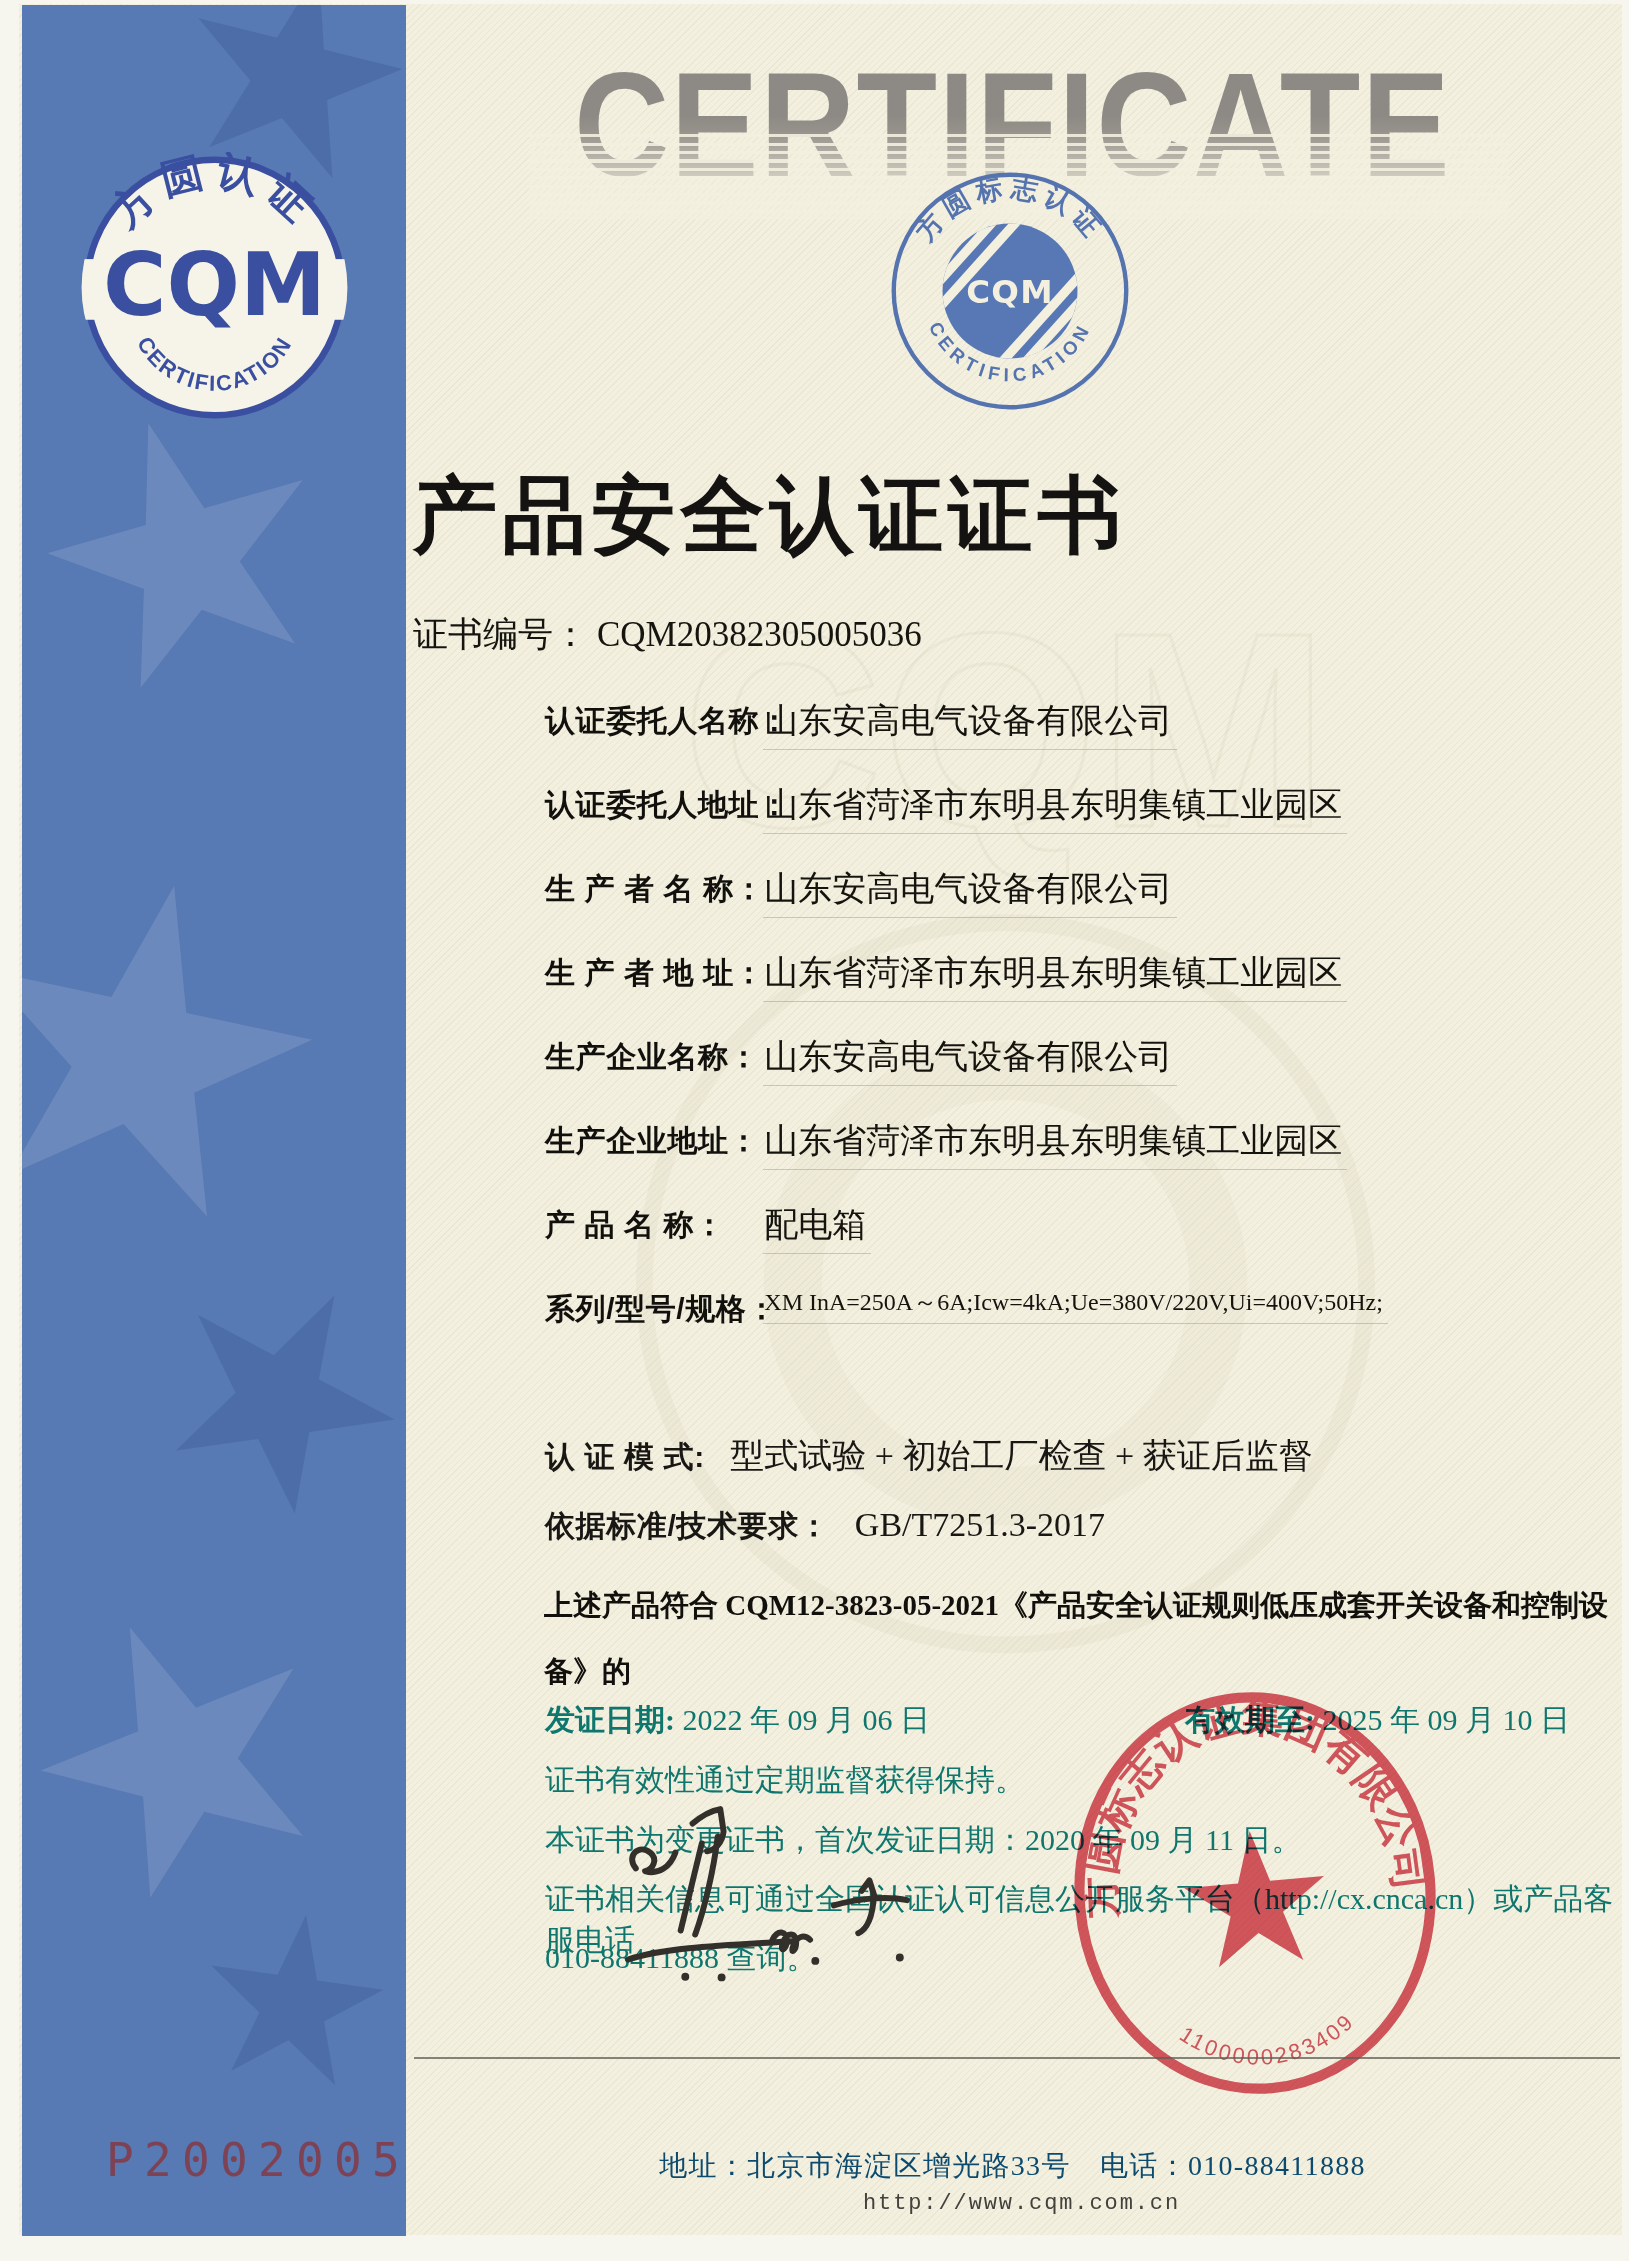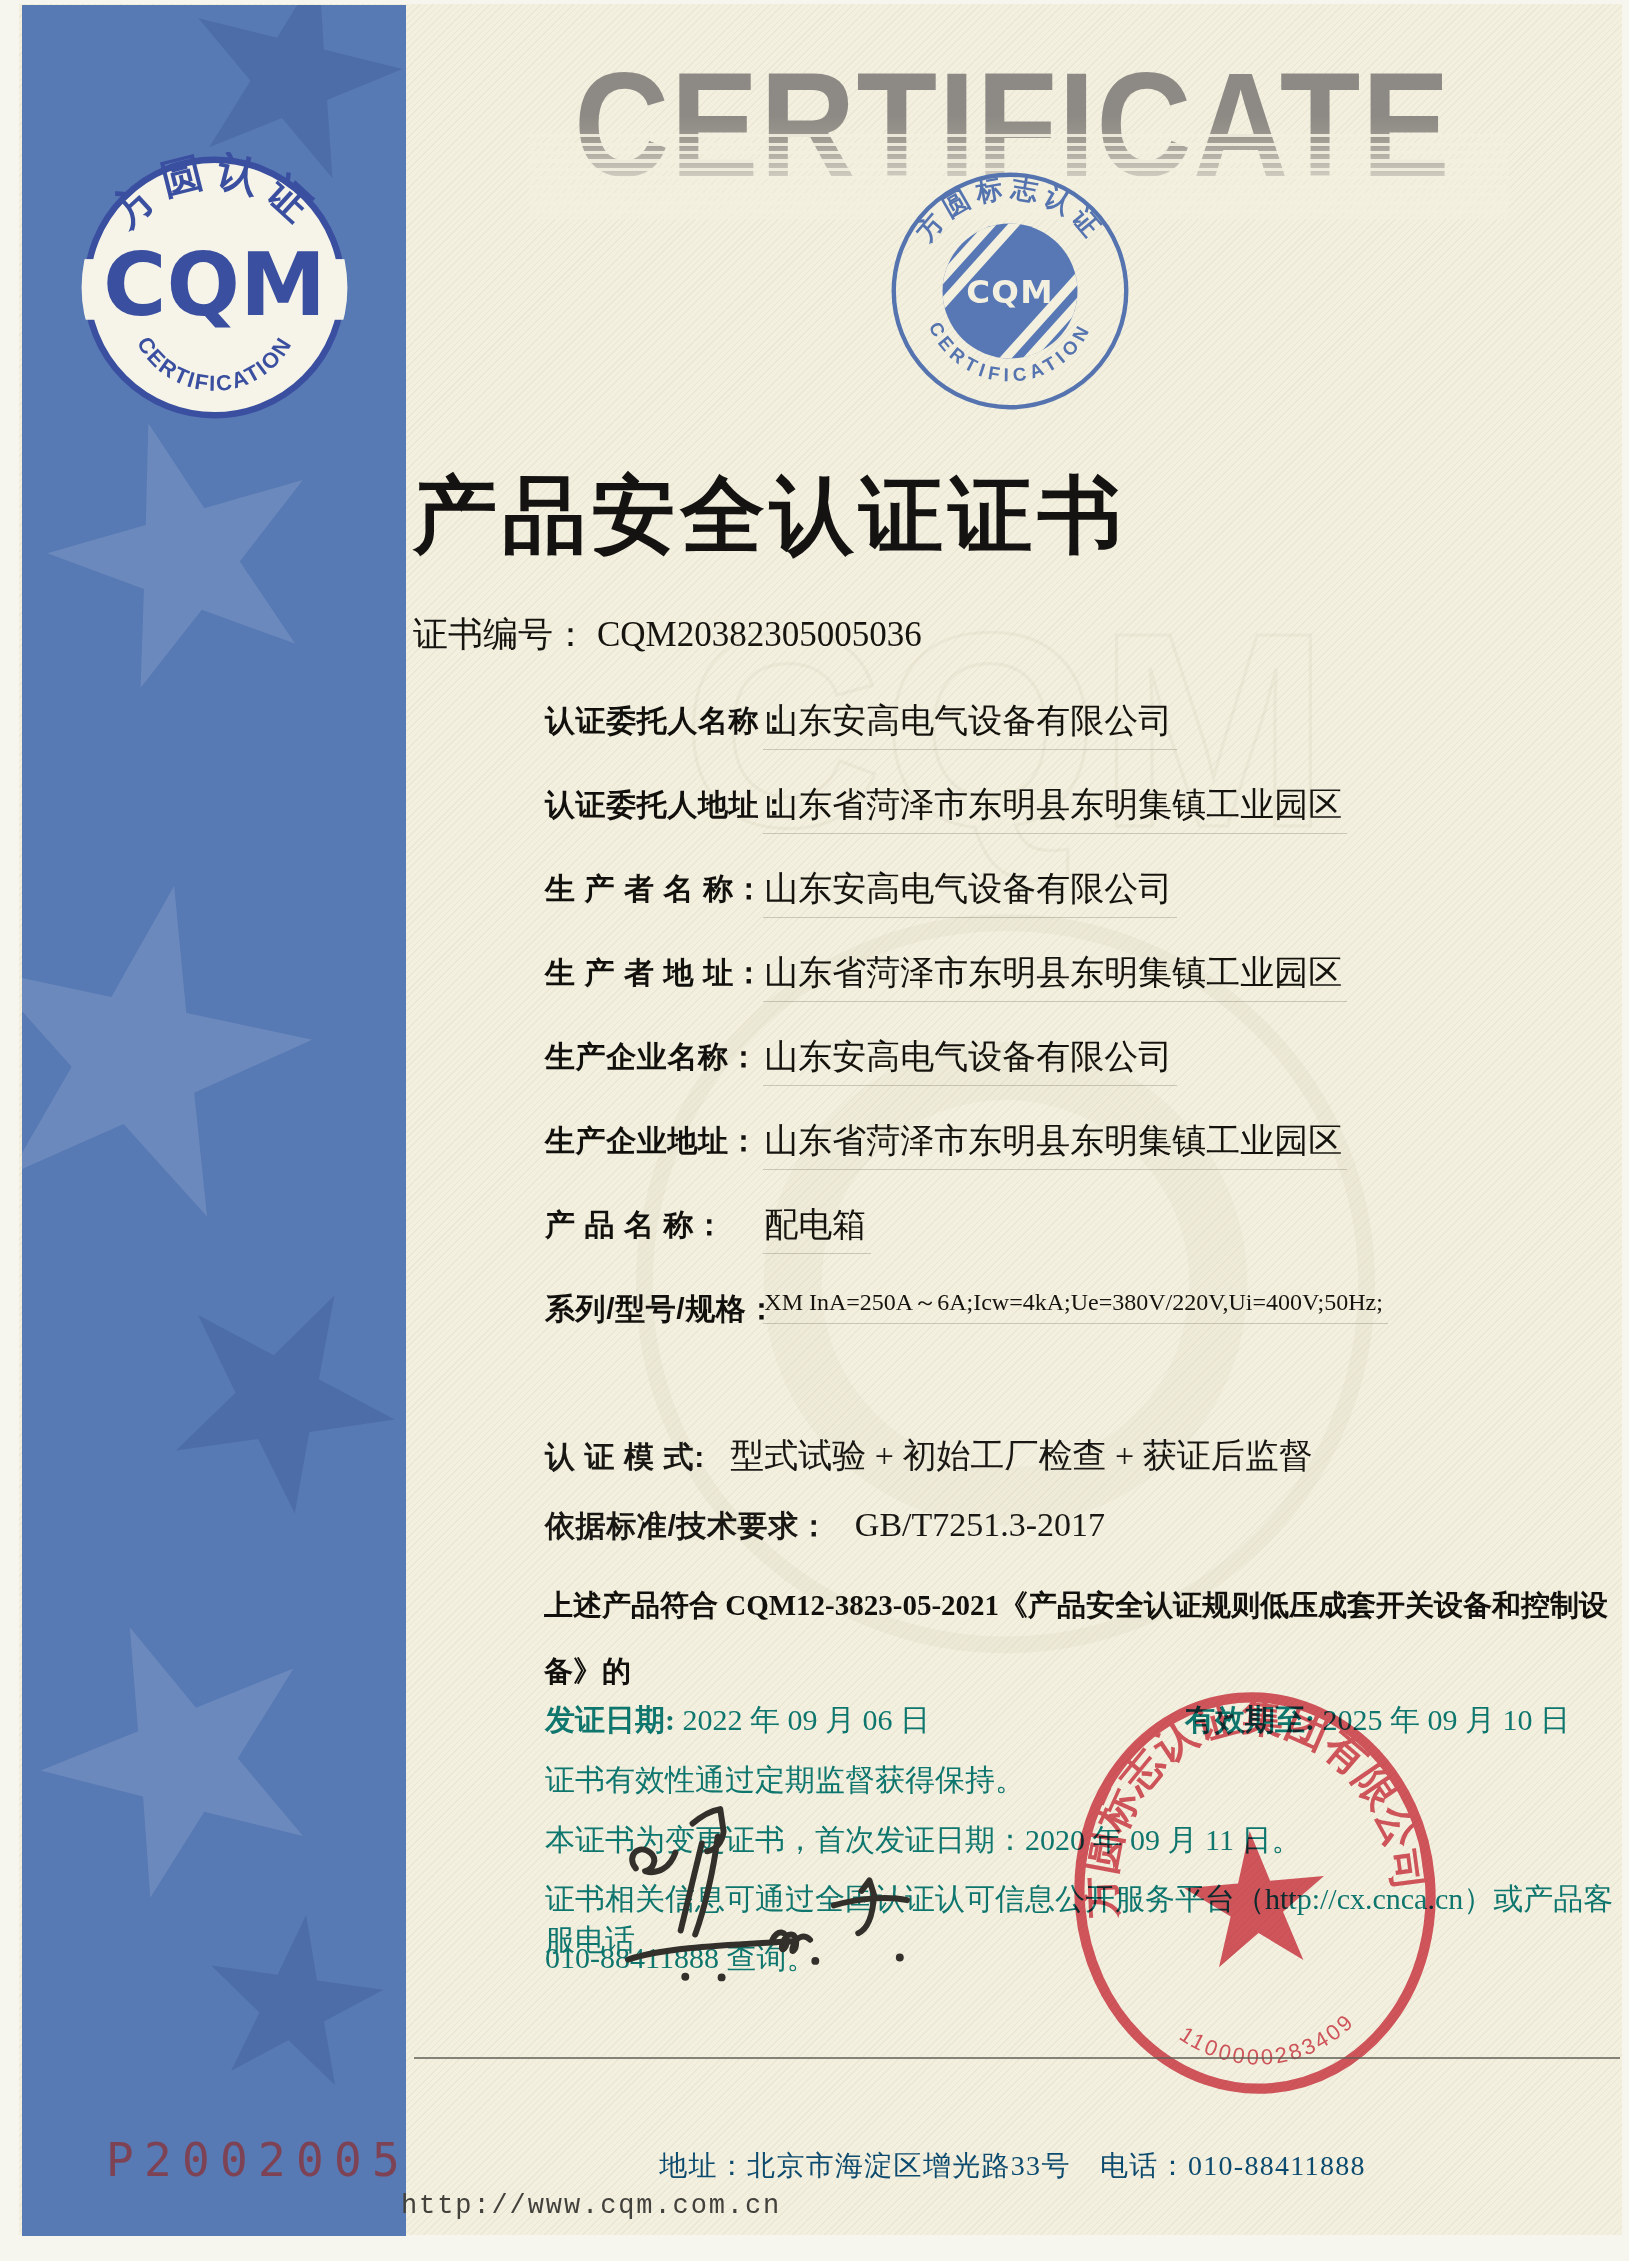--- a/index.html
+++ b/index.html
@@ -47,22 +47,22 @@
   .dlabel{font-weight:600;}
   
   .signature{position:absolute;left:616px;top:1803px;width:297px;height:193px;}
   .stamp{position:absolute;left:1065px;top:1684px;width:380px;height:418px;transform:rotate(-5deg);
          mix-blend-mode:multiply;opacity:.95;}
   
   .footer-divider{position:absolute;left:414px;right:10.3px;top:2057px;height:0;border-top:2.6px solid rgba(96,94,85,0.75);}
   .footer-company{position:absolute;left:413px;width:1199px;top:2075px;text-align:center;
      font-weight:700;font-size:53px;letter-spacing:17px;color:#2b2a26;}
   .footer-address{position:absolute;left:413px;width:1199px;top:2147px;text-align:center;font-size:28px;letter-spacing:1.3px;color:#0c4a6e;}
-  .footer-website{position:absolute;left:401px;width:1199px;top:2191px;
-     font-family:"Liberation Mono","DejaVu Sans Mono",monospace;font-size:27px;letter-spacing:1.9px;color:#42413c;}
+  .footer-website{position:absolute;left:422px;width:1199px;top:2191px;text-align:center;
+     font-family:"Liberation Mono","DejaVu Sans Mono",monospace;font-size:22px;letter-spacing:1.9px;color:#42413c;}
 </style>
 </head>
 <body>
 
 <div class="cert">
   <div class="paper"></div>
 
   <svg class="watermark" viewBox="0 0 1360 1760">
     <text x="680" y="420" text-anchor="middle" font-family="Liberation Sans, DejaVu Sans, sans-serif" font-size="430" font-weight="700" fill="none" stroke="rgba(150,134,88,0.5)" stroke-width="5">CQM</text>
     <circle cx="680" cy="1130" r="560" fill="none" stroke="rgba(150,134,88,0.45)" stroke-width="26"></circle>

